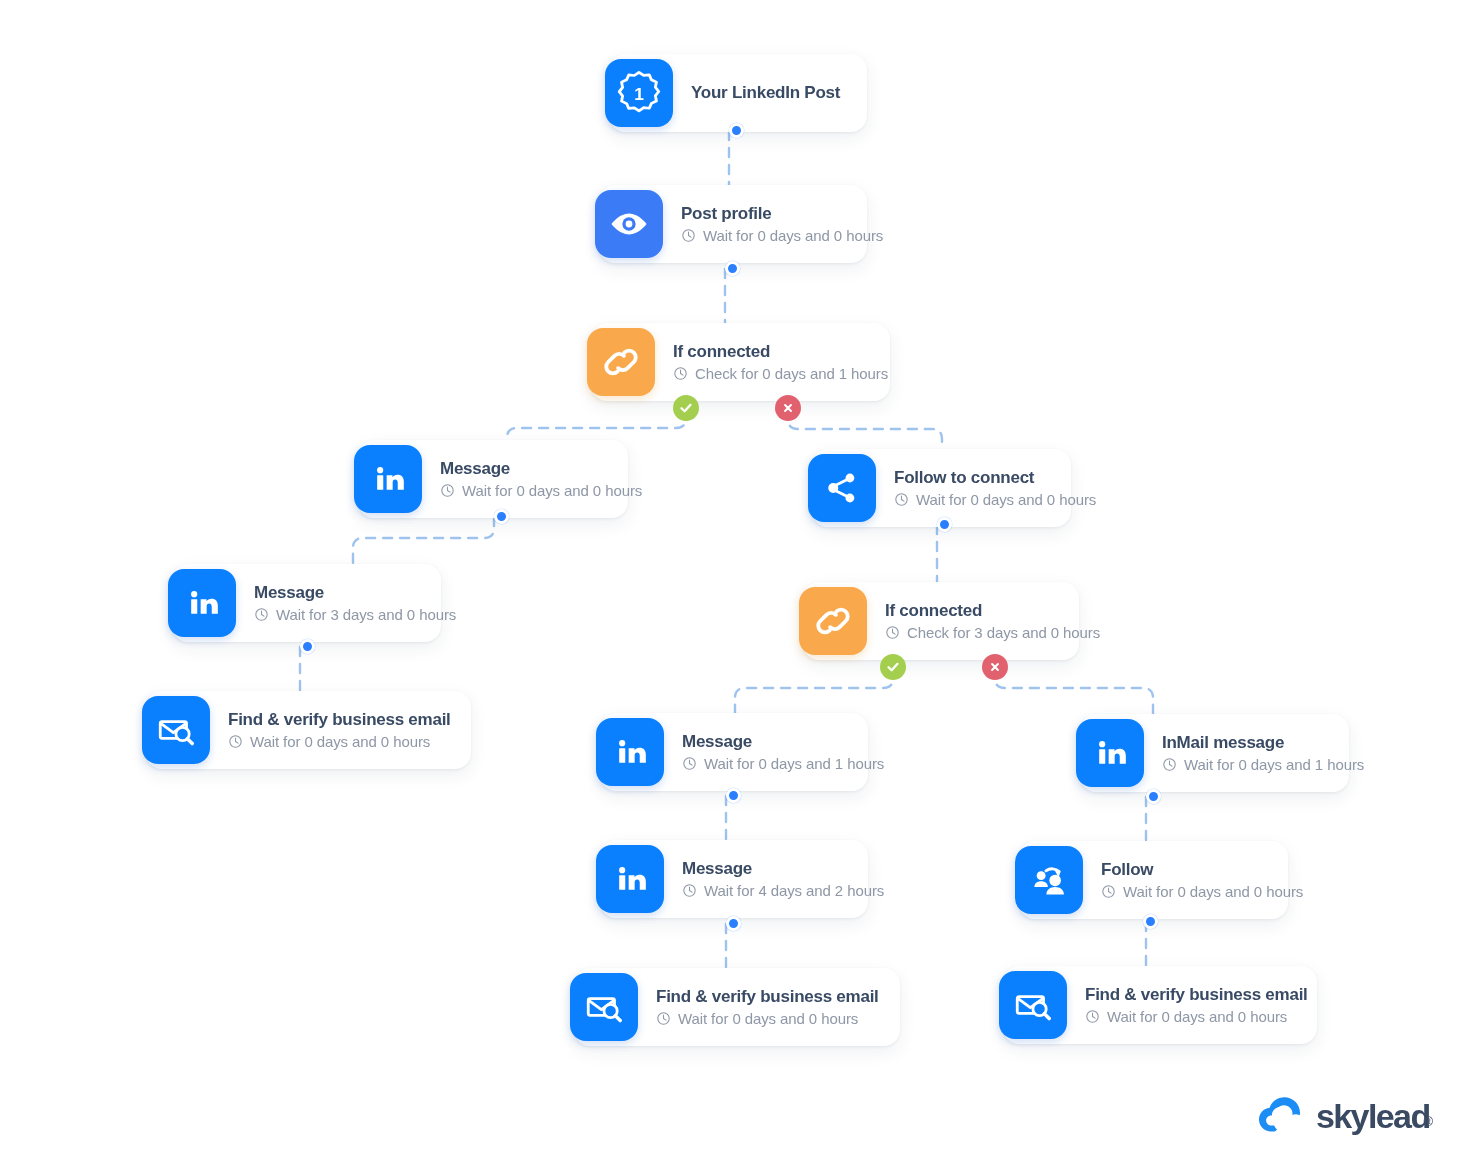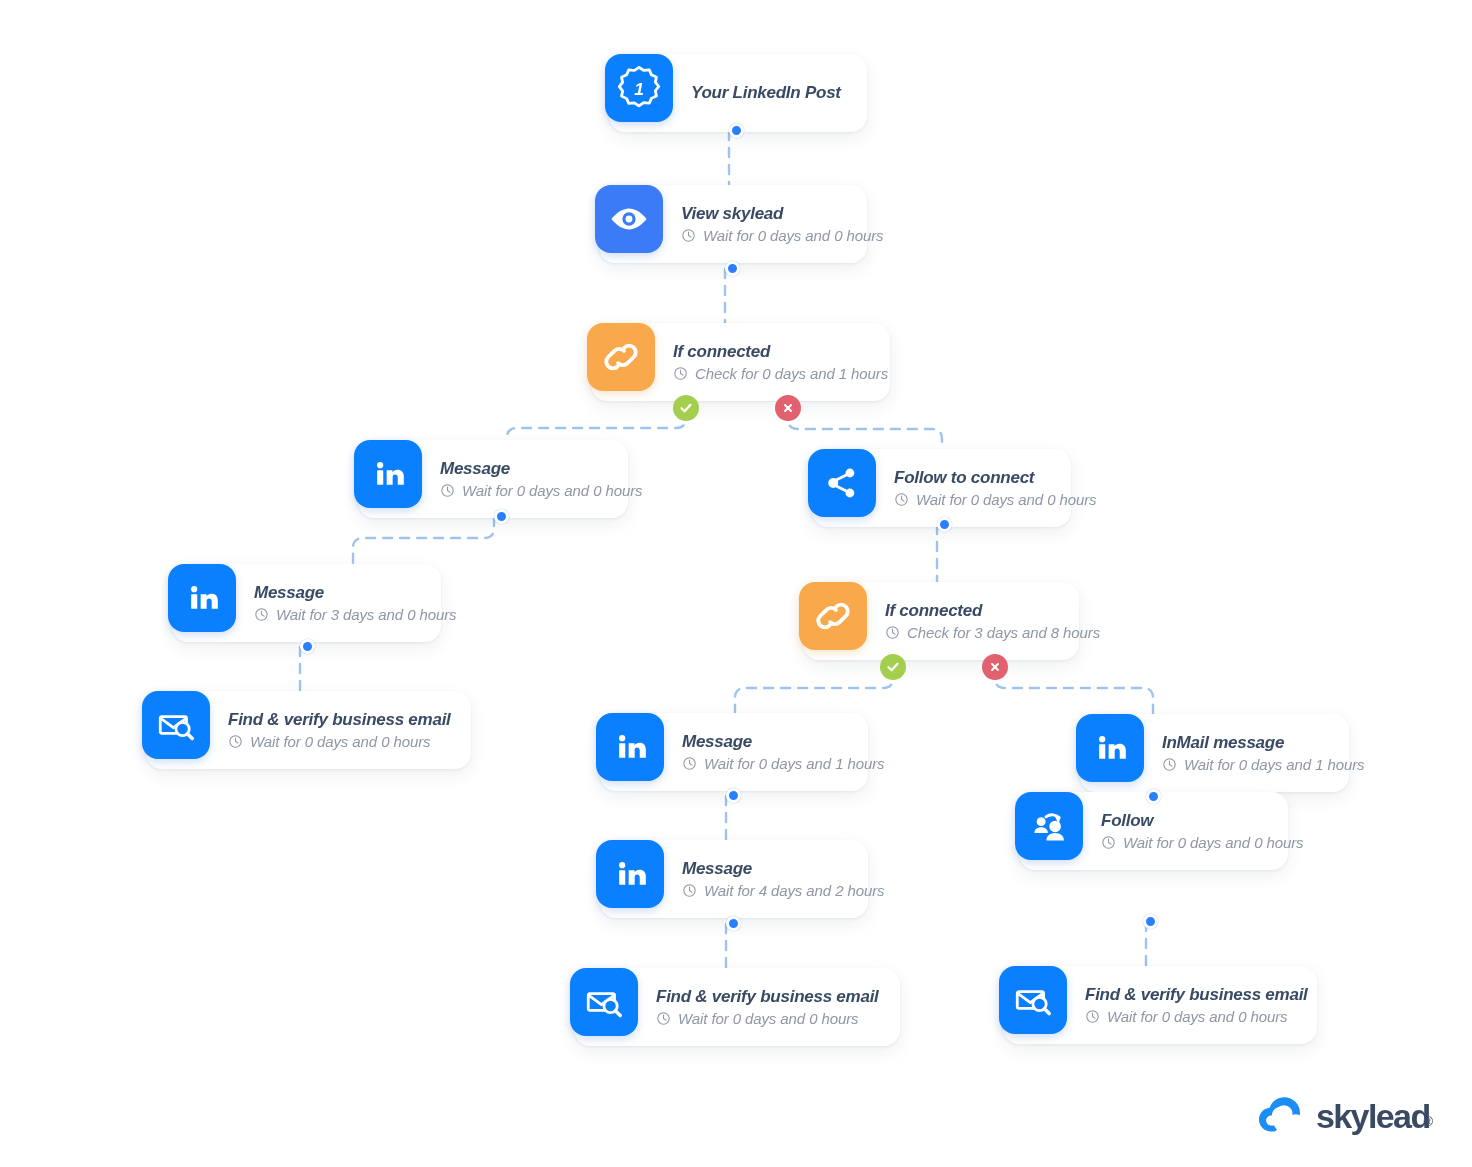--- a/index.html
+++ b/index.html
@@ -30,27 +30,27 @@
     left: 0; top: 0;
     width: 1472px;
     height: 1167px;
     pointer-events: none;
   }
 
   
   .node {
     position: absolute;
     display: flex;
+    align-items: center;
     background: #ffffff;
     border-radius: 16px;
     box-shadow: 0 1px 3px rgba(16,38,76,0.07), 0 6px 18px rgba(16,38,76,0.07);
     box-sizing: border-box;
     height: 78px;
     padding-right: 22px;
-    font-style: italic;
   }
   .node .tile {
     width: 68px;
     height: 68px;
     min-width: 68px;
     border-radius: 16px;
     margin-left: -4px;
     display: flex;
     align-items: center;
     justify-content: center;
@@ -254,21 +254,21 @@
     </div>
   </div>
 
   <div class="node" style="left:599px; top:185px; width:268px;">
     <div class="tile blue-soft">
       <svg width="42" height="42">
           <use href="#ico-eye"></use>
         </svg>
     </div>
     <div class="body">
-      <div class="title">View skylead</div>
+      <div class="title">Post profile</div>
       <div class="sub">
         <svg class="clock" width="15" height="15">
             <use href="#ico-clock"></use>
           </svg>
         <span>Wait for 0 days and 0 hours</span>
       </div>
     </div>
   </div>
 
   <div class="node" style="left:591px; top:323px; width:299px;">
@@ -344,21 +344,21 @@
       <svg width="42" height="42">
           <use href="#ico-link"></use>
         </svg>
     </div>
     <div class="body">
       <div class="title">If connected</div>
       <div class="sub">
         <svg class="clock" width="15" height="15">
             <use href="#ico-clock"></use>
           </svg>
-        <span>Check for 3 days and 8 hours</span>
+        <span>Check for 3 days and 0 hours</span>
       </div>
     </div>
   </div>
 
   <div class="node" style="left:146px; top:691px; width:325px;">
     <div class="tile blue">
       <svg width="42" height="42">
           <use href="#ico-mail-search"></use>
         </svg>
     </div>
@@ -417,21 +417,21 @@
       <div class="title">Message</div>
       <div class="sub">
         <svg class="clock" width="15" height="15">
             <use href="#ico-clock"></use>
           </svg>
         <span>Wait for 4 days and 2 hours</span>
       </div>
     </div>
   </div>
 
-  <div class="node" style="left:1019px; top:792px; width:269px;">
+  <div class="node" style="left:1019px; top:841px; width:269px;">
     <div class="tile blue">
       <svg width="42" height="42">
           <use href="#ico-follow"></use>
         </svg>
     </div>
     <div class="body">
       <div class="title">Follow</div>
       <div class="sub">
         <svg class="clock" width="15" height="15">
             <use href="#ico-clock"></use>

